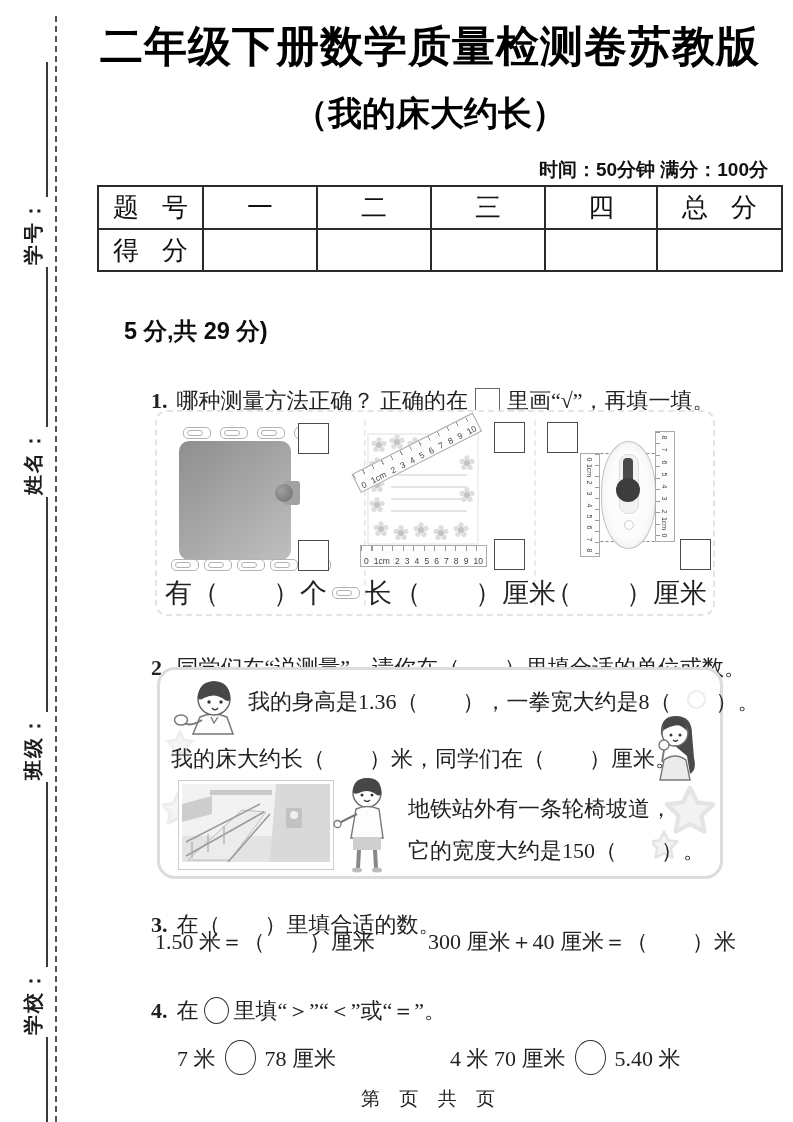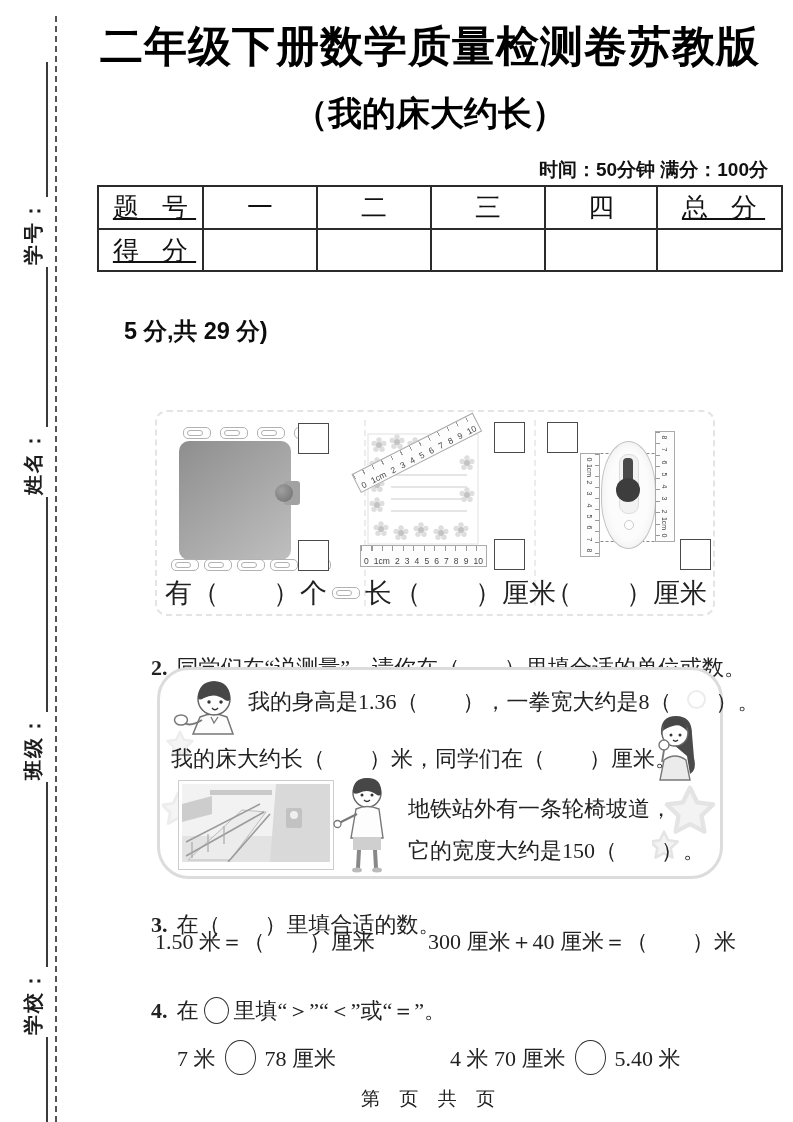--- a/index.html
+++ b/index.html
@@ -22,21 +22,21 @@
             font-weight:700;font-size:34px;color:#000;}
   .exam-info{position:absolute;top:157px;left:95px;width:673px;text-align:right;
              font-weight:600;font-size:19px;color:#111;}
 
   
   .score-table{position:absolute;left:97px;top:185px;border-collapse:collapse;
                font-size:26px;color:#111;}
   .score-table td{border:2px solid #2b2b2b;text-align:center;padding:0;}
   .score-table tr:first-child td{height:41px;}
   .score-table tr:last-child td{height:40px;}
-  .spaced{letter-spacing:8px;text-indent:8px;text-decoration:underline;}
+  .spaced{letter-spacing:8px;text-indent:8px;}
 
   .sec-h{position:absolute;font-weight:700;font-size:23.5px;color:#0d0d0d;white-space:pre;}
 
   .kai{font-family:"Liberation Serif","DejaVu Serif",serif;}
   .qline{position:absolute;font-size:22px;color:#222;white-space:pre;}
   .qno{font-weight:700;margin-right:9px;}
 
   .inline-box{display:inline-block;width:23px;height:23px;border:1.3px solid #666;
               background:#fff;vertical-align:-5px;margin:0 7px;}
   .circle-blank{display:inline-block;width:29px;height:33px;border:1.6px solid #2f2f2f;
@@ -87,21 +87,21 @@
           border:1.5px solid #c2c2c2;border-radius:50% / 46%;box-shadow:inset 0 0 10px #ececec;}
   .er-track{position:absolute;left:17px;top:12px;width:18px;height:58px;background:#f2f2f2;
             border:1px solid #ddd;border-radius:9px;}
   .er-stem{position:absolute;left:21px;top:16px;width:10px;height:28px;background:#4a4a4a;border-radius:4px;}
   .er-knob{position:absolute;left:14px;top:36px;width:24px;height:24px;background:#3d3d3d;border-radius:50%;}
   .er-hole{position:absolute;left:22px;top:78px;width:8px;height:8px;background:#fff;
            border:1px solid #ccc;border-radius:50%;}
 
   
   .q2box{position:absolute;left:157px;top:667px;width:560px;height:206px;background:#fff;
-         border:3px solid #dcdcdc;border-radius:32px;}
+         border:3px solid #dcdcdc;border-radius:18px;}
   .q2box .qline{z-index:2;}
   .deco{position:absolute;z-index:0;}
   .deco-circle{width:15px;height:15px;border:2px solid #ececec;border-radius:50%;}
   .photo{position:absolute;left:18px;top:110px;background:#fff;border:1px solid #ccc;padding:3px;z-index:1;}
 
   .footer{position:absolute;top:1086px;left:95px;width:673px;text-align:center;
           font-size:19px;letter-spacing:7px;color:#222;font-weight:500;}
 </style>
 </head>
 <body>
@@ -141,20 +141,23 @@
       <td></td>
       <td></td>
       <td></td>
       <td></td>
     </tr>
   </tbody>
     </table>
 
   <div class="sec-h" style="left:124px;top:315px;">5 分,共 29 分)</div>
 
+  <div class="qline kai" style="left:129px;top:360px;">
+    <b class="qno">1.</b><span>哪种测量方法正确？ 正确的在</span><span class="inline-box"></span><span>里画“√”，再填一填。</span>
+  </div>
 
   <div class="q1fig">
     <div class="divv" style="left:207px"></div>
     <div class="divv" style="left:377px"></div>
 
     <div class="clips" style="left:26px;top:15px;gap:9px">
       <span class="clip"></span>
       <span class="clip"></span>
       <span class="clip"></span>
       <span class="clip"></span>

